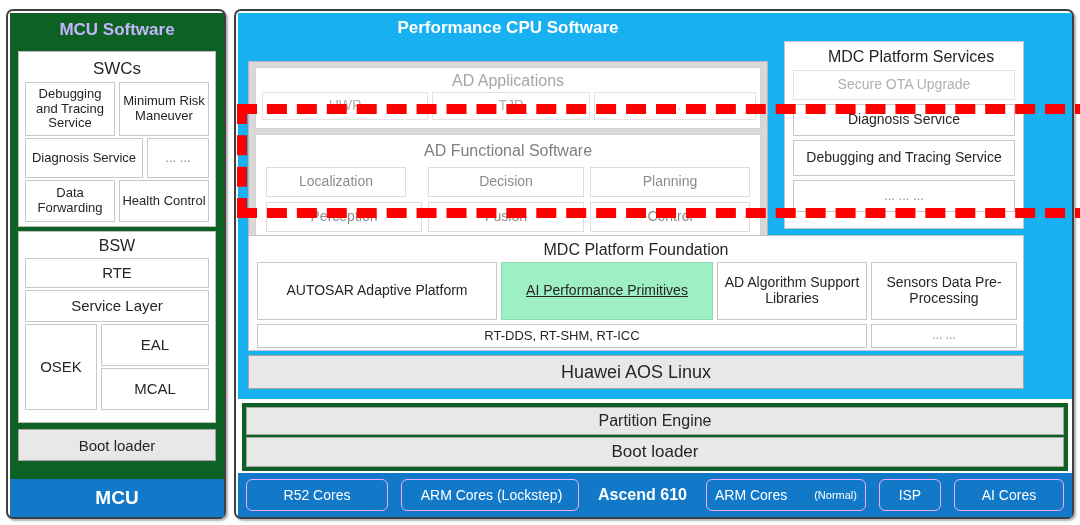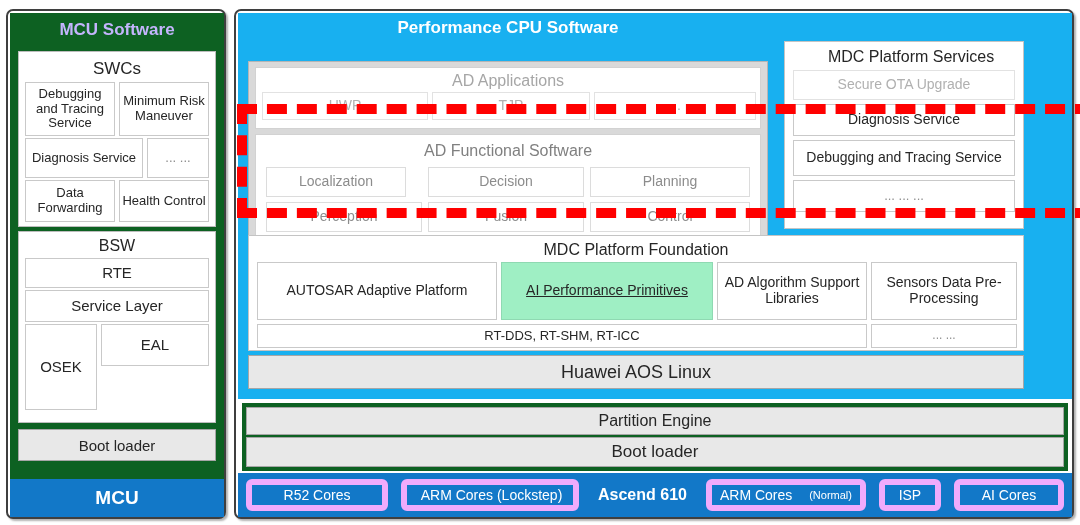--- a/index.html
+++ b/index.html
@@ -165,21 +165,21 @@
 
   
   #hw-strip {
     position:absolute; left:2px; top:462px; width:834px; height:44px;
     background:#1278c8;
     display:flex; align-items:center; justify-content:space-between;
     padding:0 8px; box-sizing:border-box;
   }
   .core-pill {
     box-sizing:border-box;
-    border:6px solid #f0abfc;
+    border:1px solid #f0abfc;
     border-radius:6px;
     color:#ffffff;
     font-size:14px;
     height:32px;
     display:flex; align-items:center; justify-content:center;
     white-space:nowrap;
     padding:0 8px;
   }
   .core-plain {
     color:#ffffff; font-size:16px; font-weight:bold;
@@ -241,20 +241,23 @@
         </div>
         <div class="wbox" style="position:absolute;left:6px;top:58px;width:184px;height:32px;font-size:15px;">
           <span class="lbl">Service Layer</span>
         </div>
         <div class="wbox" style="position:absolute;left:6px;top:92px;width:72px;height:86px;font-size:15px;">
           <span class="lbl">OSEK</span>
         </div>
         <div class="wbox" style="position:absolute;left:82px;top:92px;width:108px;height:42px;font-size:15px;">
           <span class="lbl">EAL</span>
         </div>
+        <div class="wbox" style="position:absolute;left:82px;top:136px;width:108px;height:42px;font-size:15px;">
+          <span class="lbl">MCAL</span>
+        </div>
       </div>
 
       <div class="gbox" id="bootloader-mcu">
         <span class="lbl">Boot loader</span>
       </div>
     </div>
 
     <div id="mcu-footer">MCU</div>
   </div>
 

